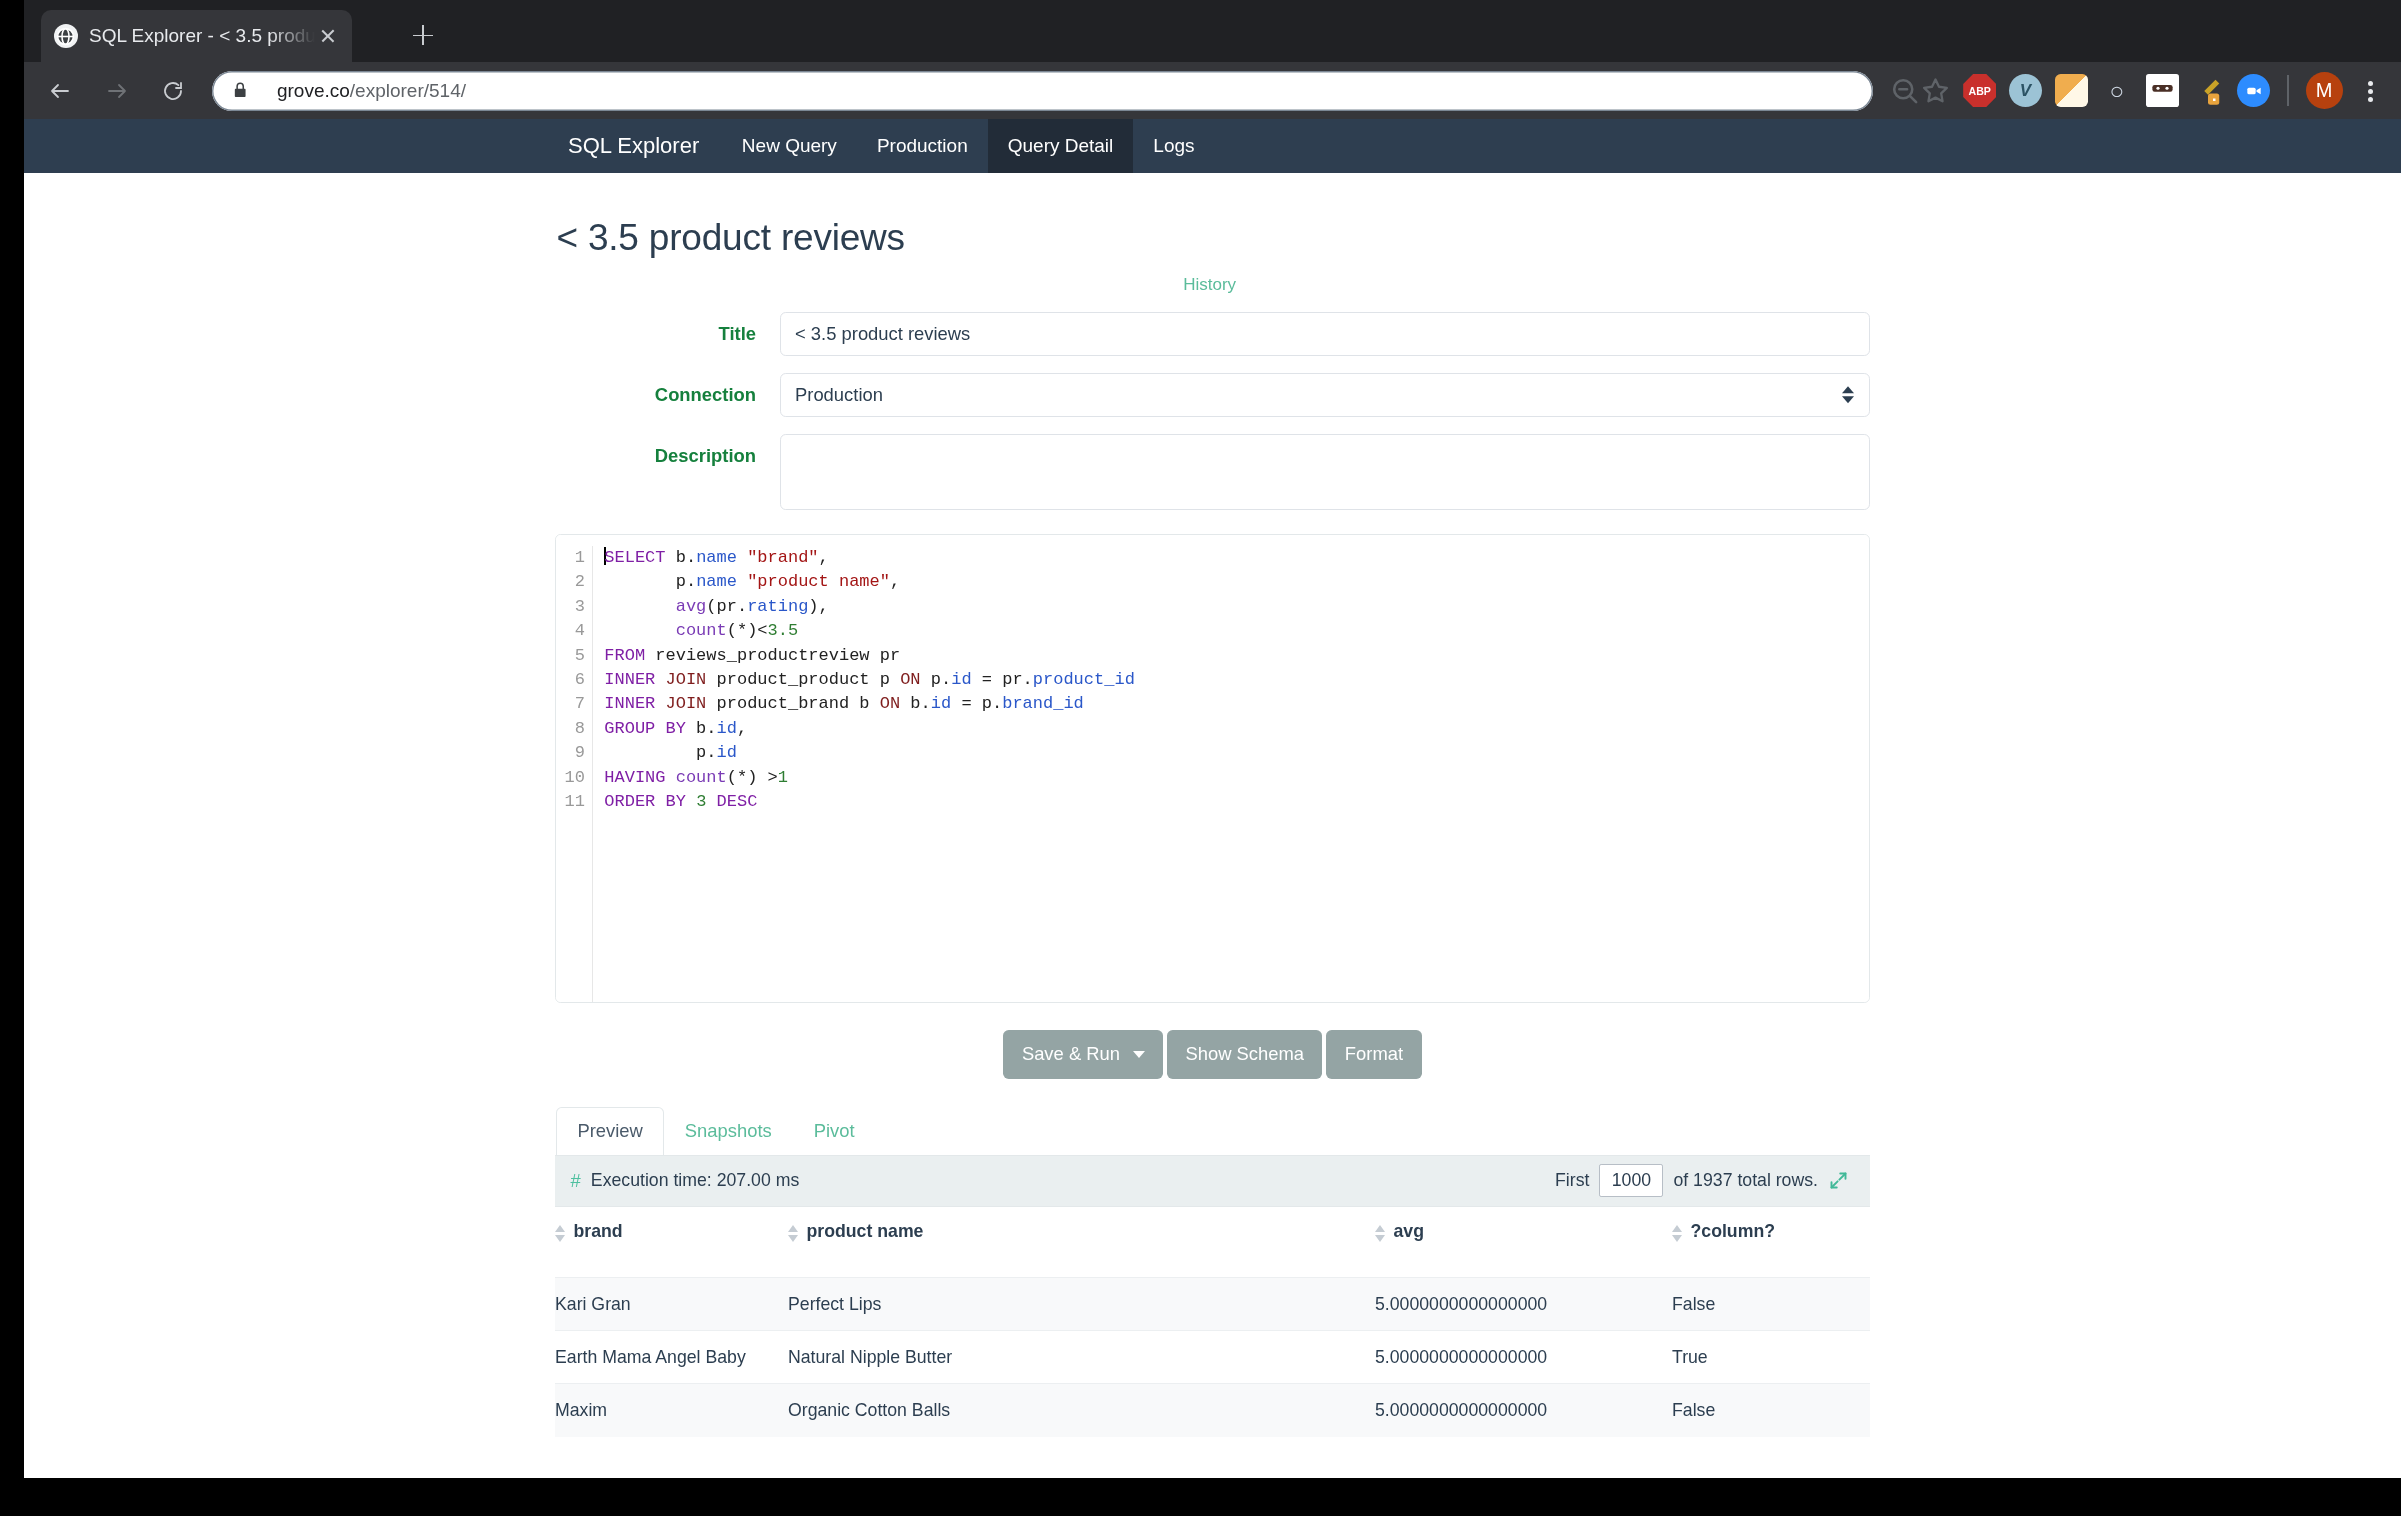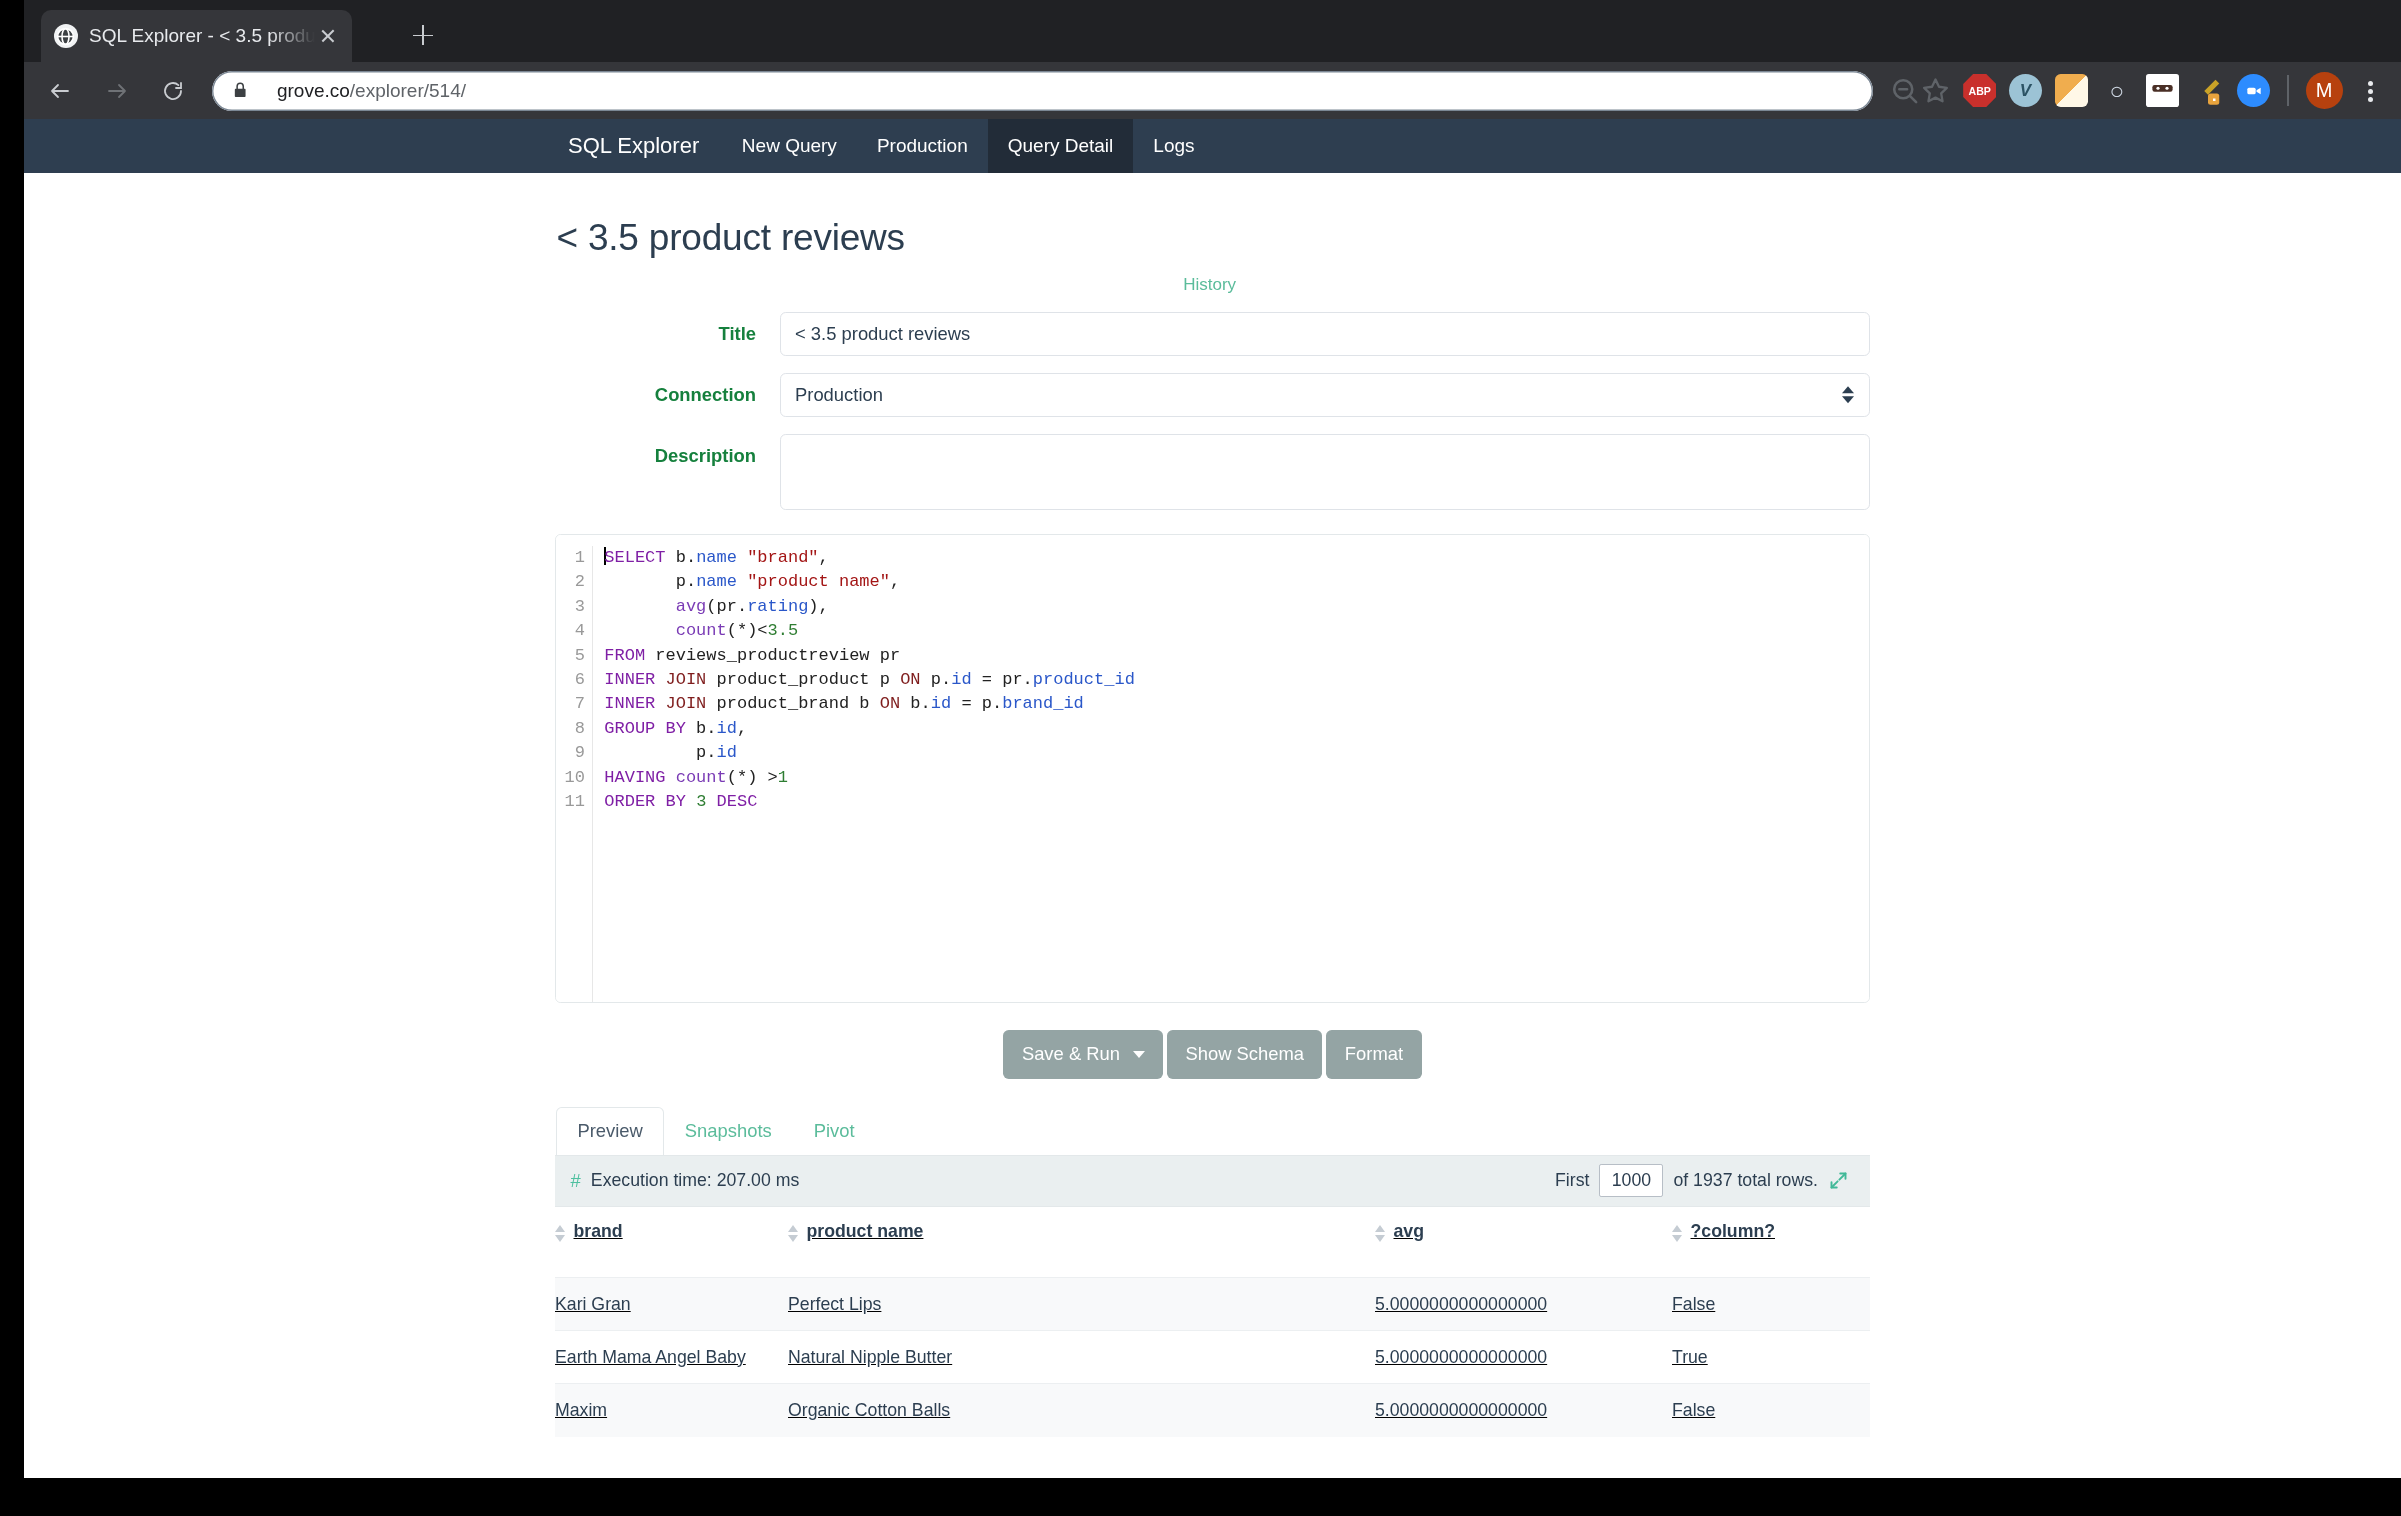--- a/index.html
+++ b/index.html
@@ -275,21 +275,21 @@
   .hash { color: #4fc0a0; font-size: 18.4px; }
   .rowsinfo { font-size: 17.7px; color: #2c3e50; display:flex; align-items:center; gap: 10px; }
   .rowsinfo input {
     width: 64px; height: 33px; border: 1.4px solid #b7bec6; border-radius: 2.1px;
     font-size: 17.7px; text-align: center; color: #2c3e50; background:#fff;
     font-family:"Liberation Sans",sans-serif;
   }
   .expand-icon { color: #41b998; }
   .expand-icon svg { width: 21px; height: 21px; display:block; }
 
-  table.results { width: 100%; border-collapse: collapse; table-layout: fixed; text-decoration: underline; }
+  table.results { width: 100%; border-collapse: collapse; table-layout: fixed; }
   table.results th {
     text-align: left; font-size: 17.7px; color: #2c3e50;
     padding: 14px 0 35px 0; font-weight: 700; vertical-align: top;
   }
   table.results th .sortwrap { display:flex; align-items:flex-start; gap:8.5px;}
   .sorticon { display:flex; flex-direction:column; gap:2.8px; padding-top:4.2px; flex:0 0 auto;}
   .sorticon span { width:0;height:0;border-left:5.7px solid transparent;border-right:5.7px solid transparent;}
   .sorticon span.up { border-bottom: 7px solid #c5ccd3; }
   .sorticon span.dn { border-top: 7px solid #c5ccd3; }
   table.results td {

